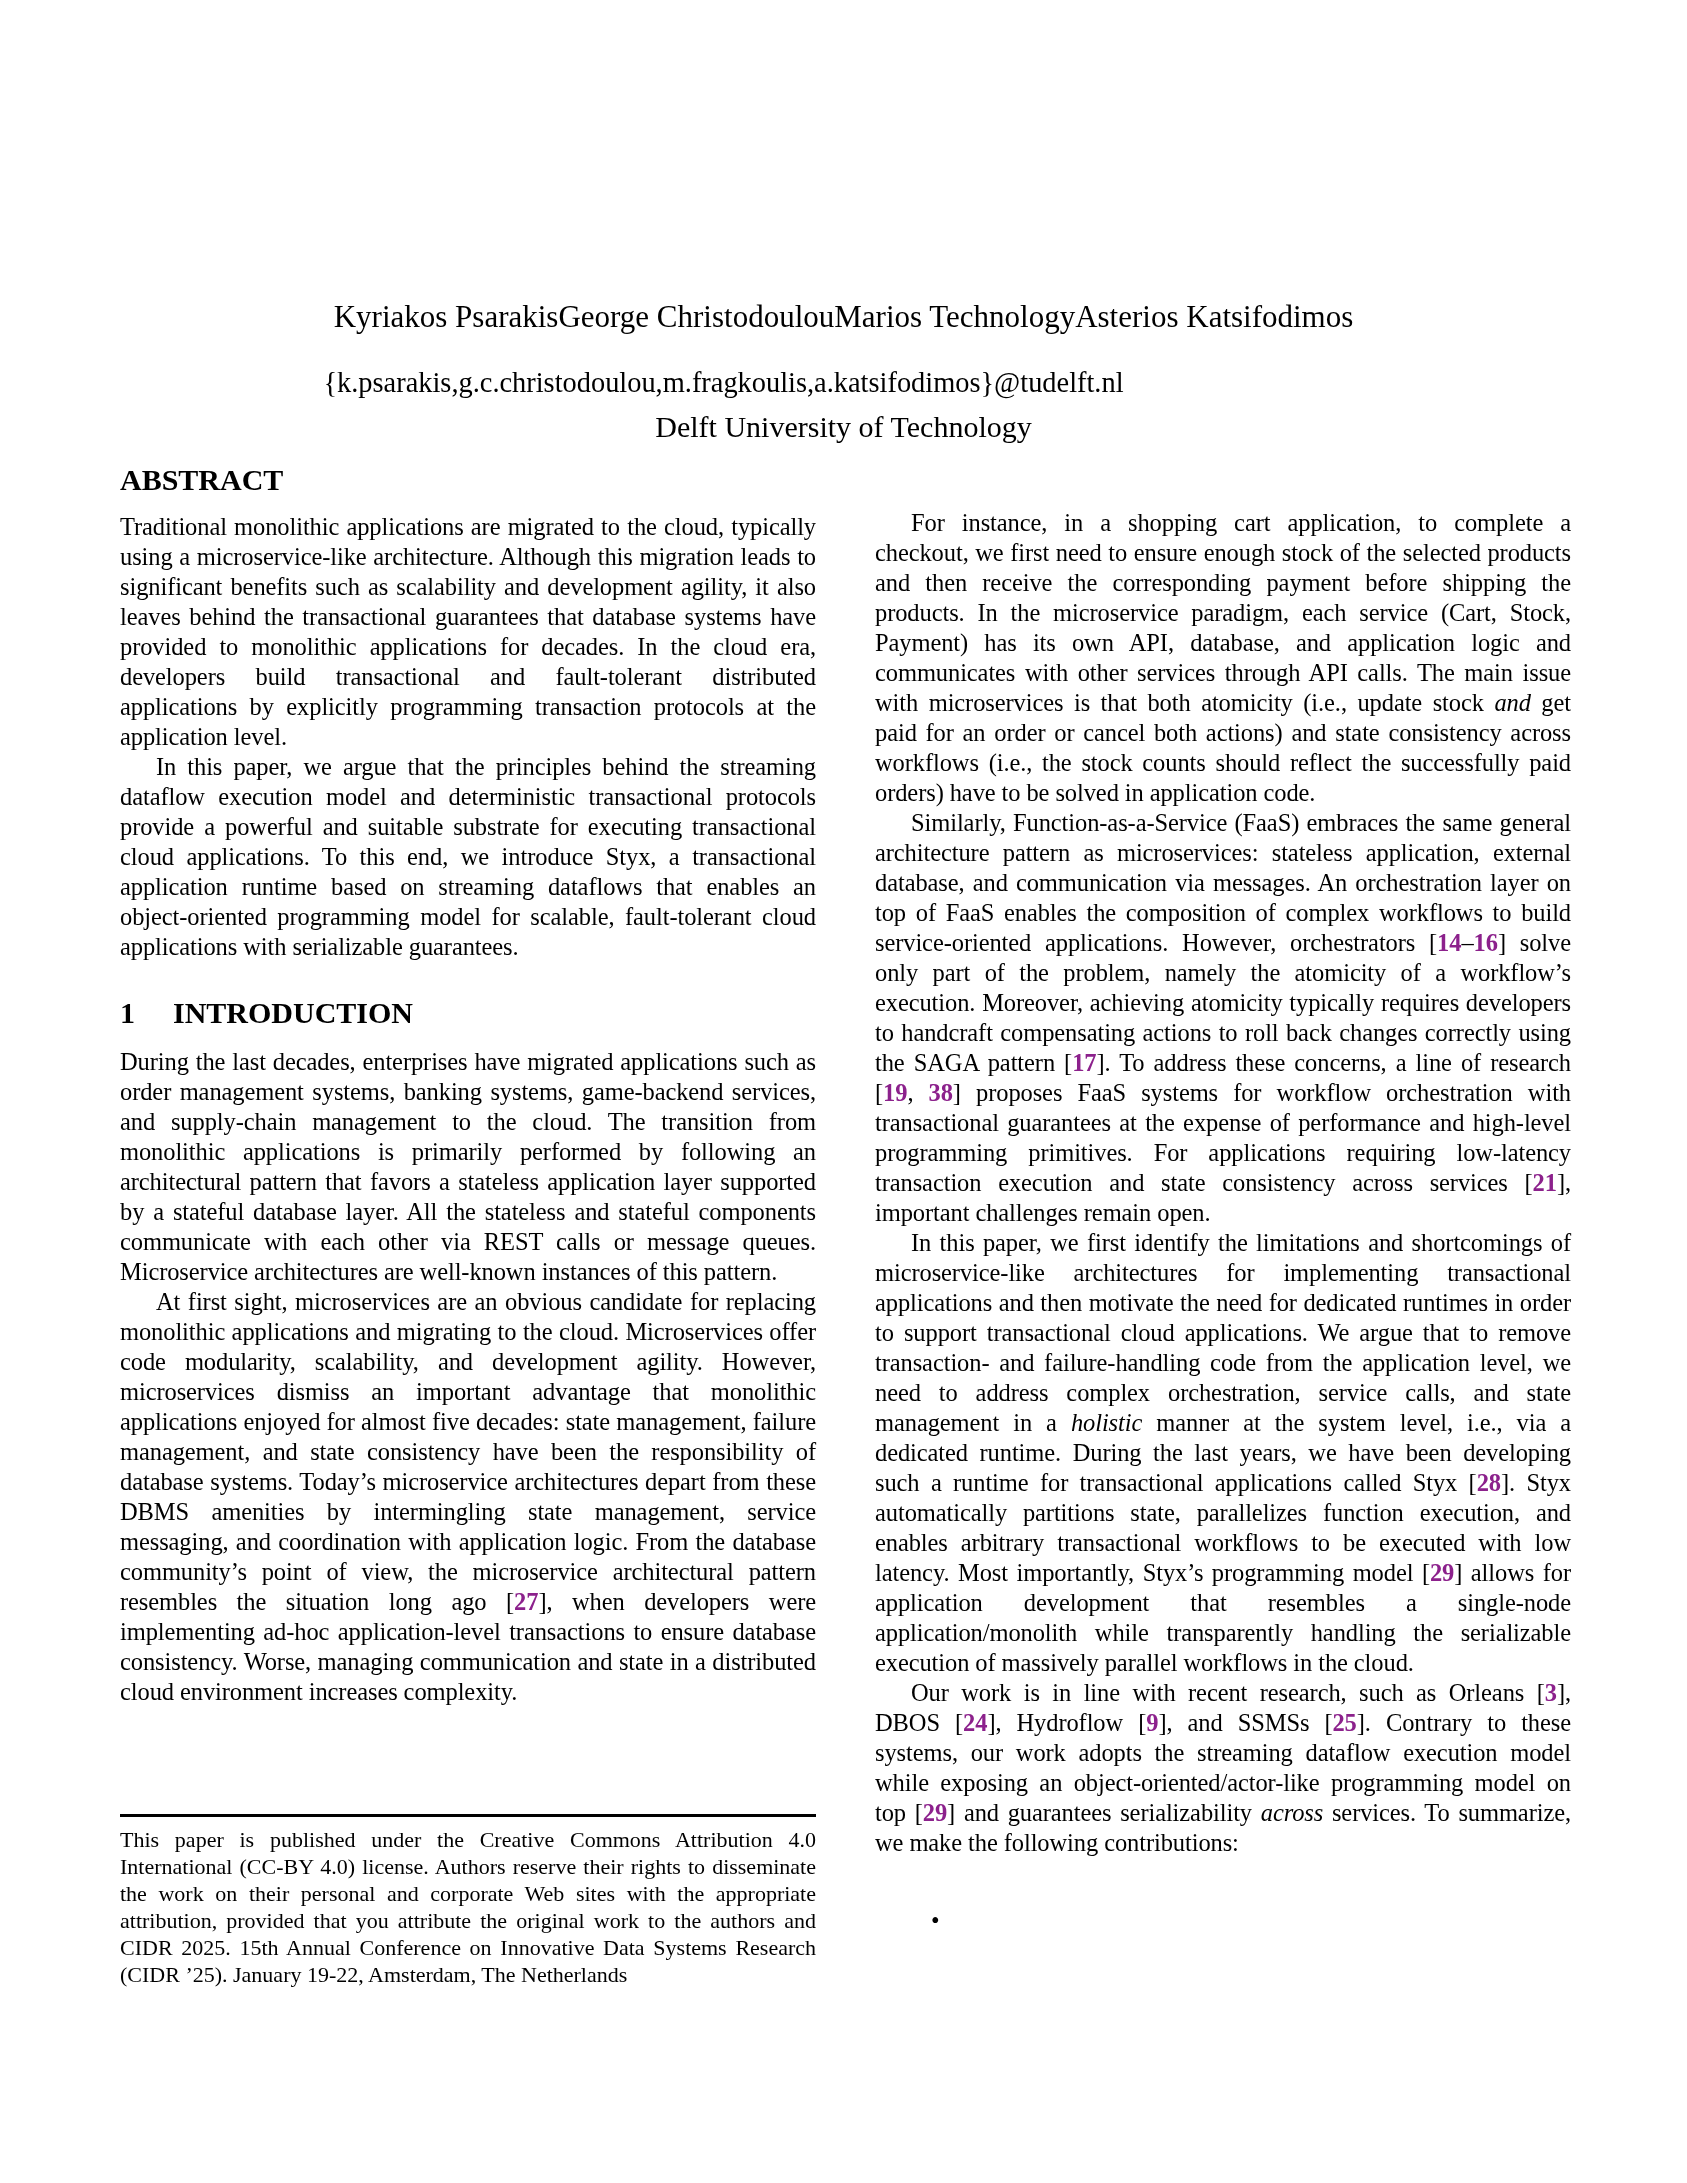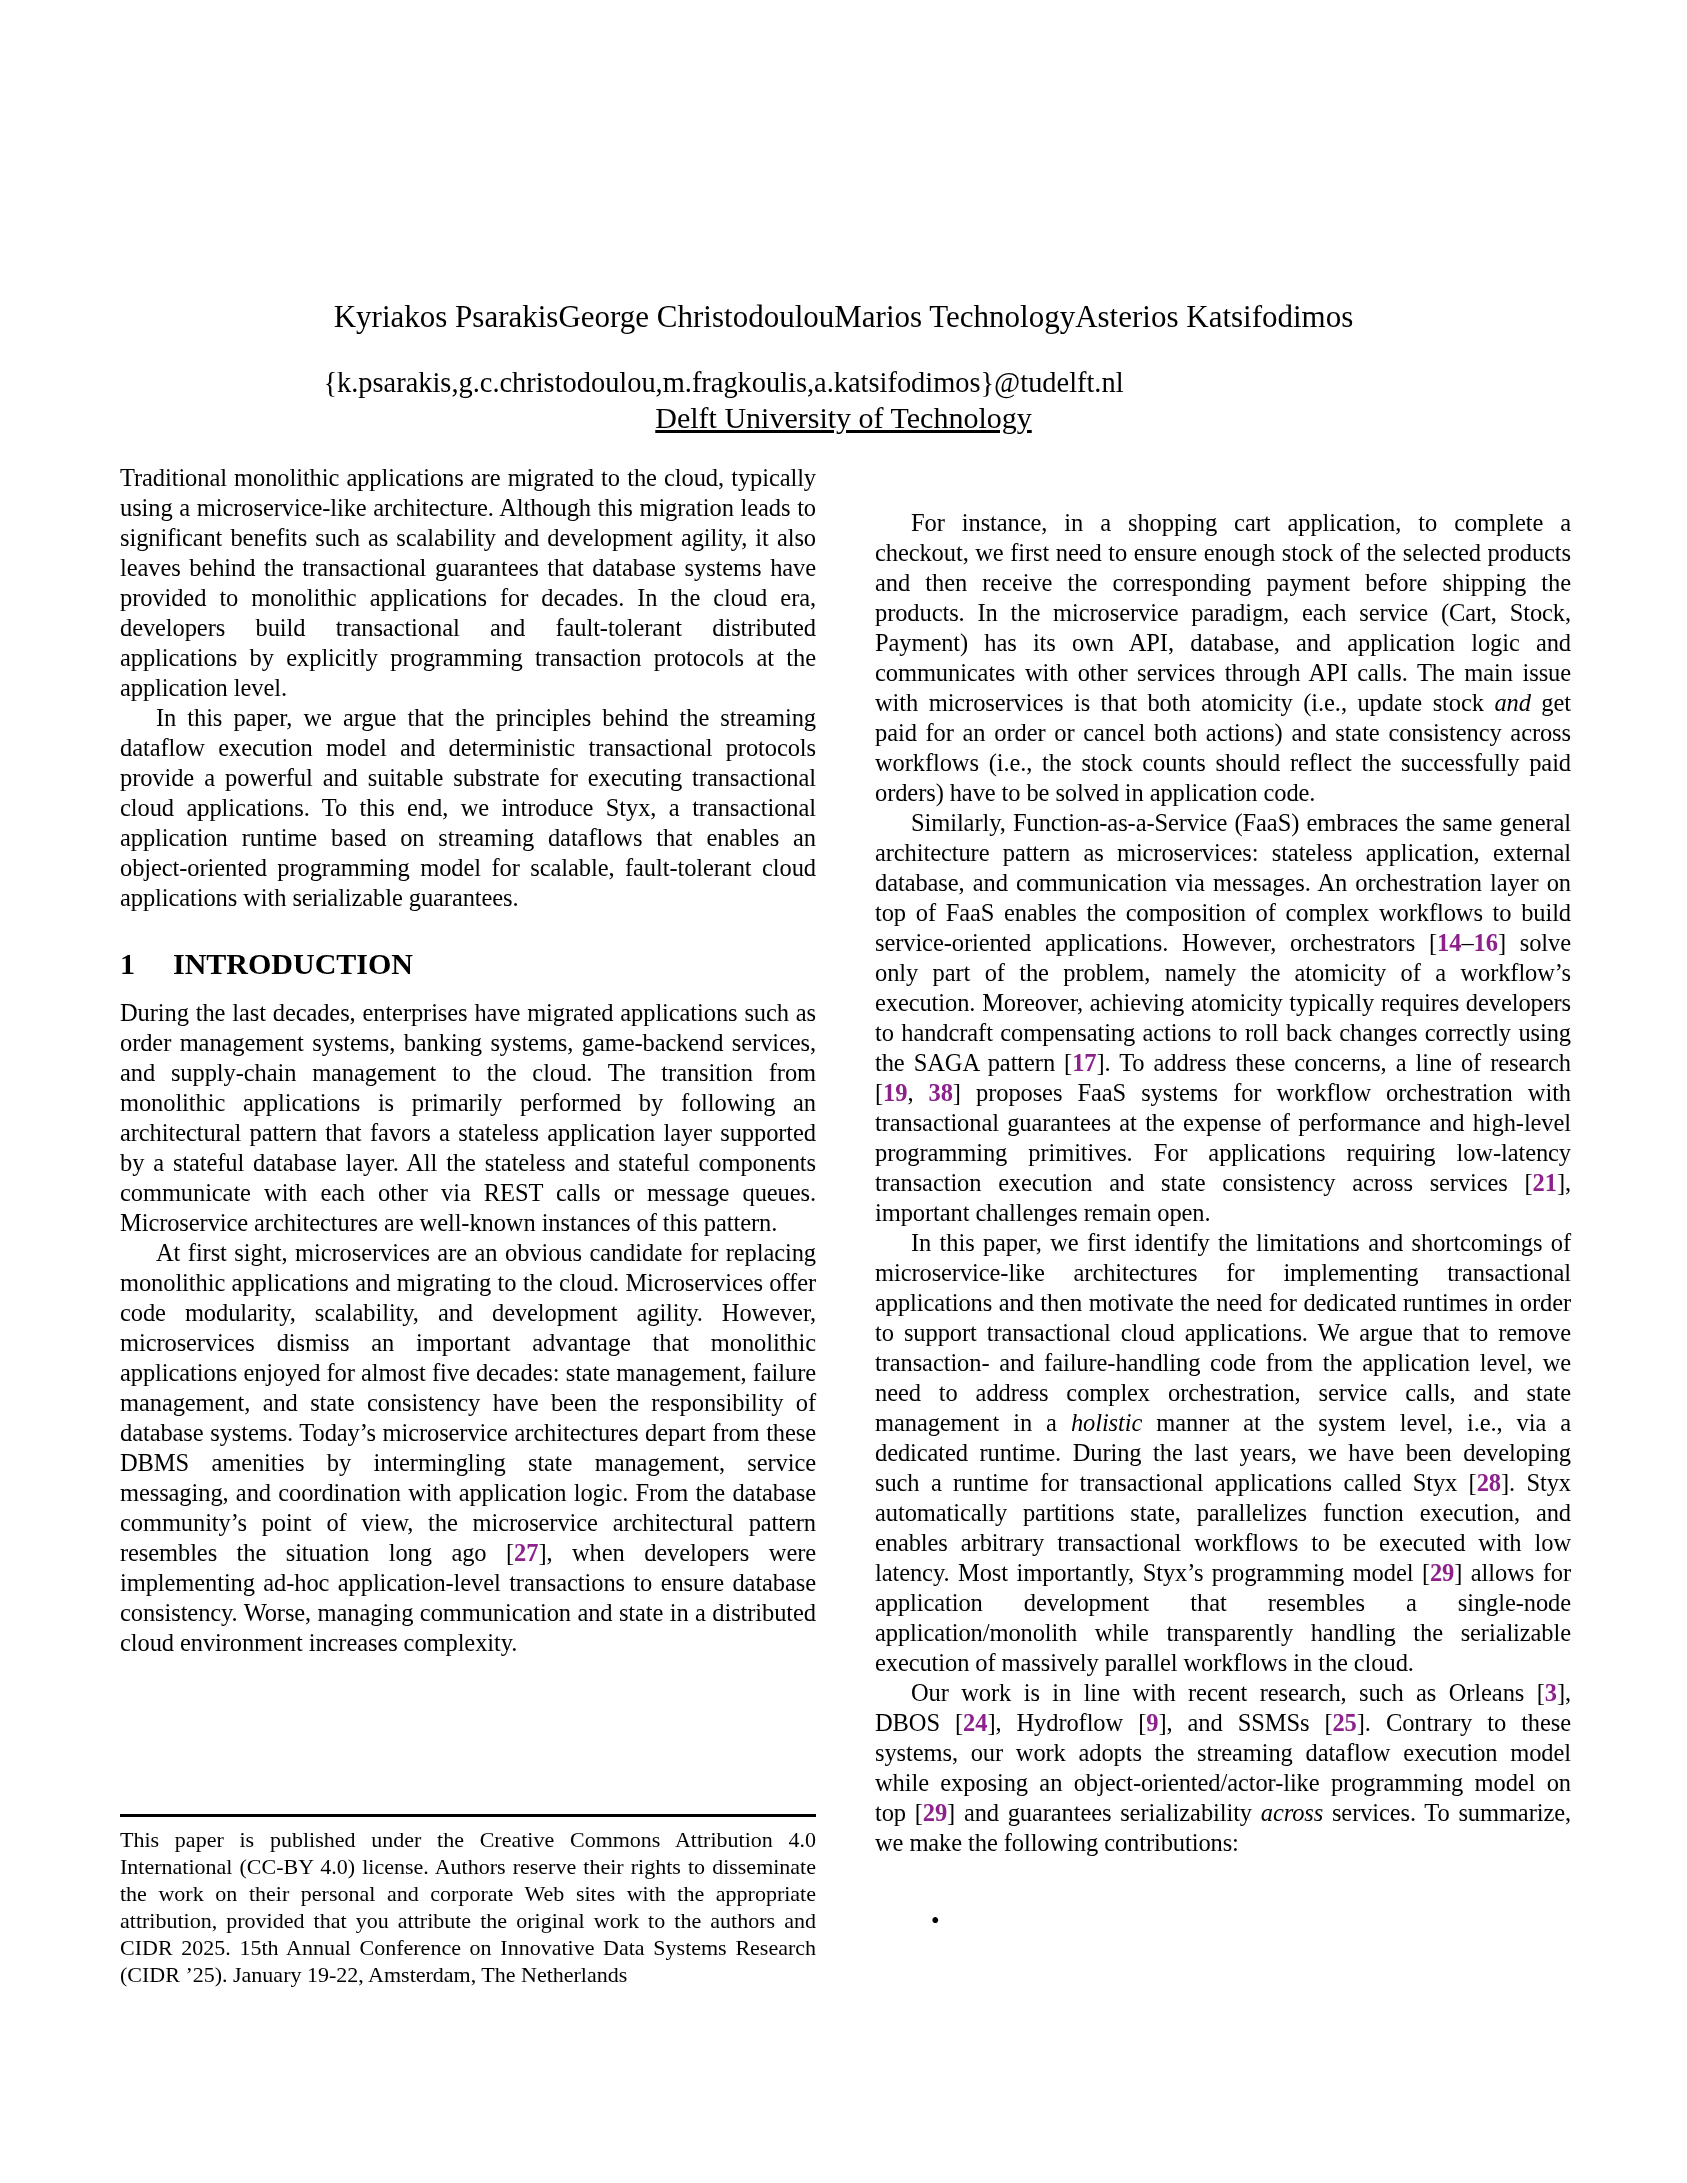--- a/index.html
+++ b/index.html
@@ -31,24 +31,23 @@
   }
   .email-line {
     position: absolute;
     top: 355px; left: 0; width: 1447px;
     text-align: center;
     font-size: 28.4px;
     margin-top: 12px;
   }
   .affiliation {
     position: absolute;
-    top: 401px; left: 0; width: 1687px;
+    top: 410px; left: 0; width: 1687px;
     text-align: center;
     font-size: 30px;
-    text-decoration: underline;
   }
   .col {
     position: absolute;
     top: 463px;
     width: 696px;
     font-size: 24.5px;
     line-height: 30px;
     text-align: justify;
     letter-spacing: -0.1px;
   }
@@ -108,20 +107,21 @@
     <span>George Christodoulou</span>
     <span>Marios Technology</span>
     <span>Asterios Katsifodimos</span>
   </div>
 
   <div class="email-line">{k.psarakis,g.c.christodoulou,m.fragkoulis,a.katsifodimos}@tudelft.nl</div>
 
   <div class="affiliation">Delft University of Technology</div>
 
   <div class="col col-left">
+    <h2 class="sec abstract-h">ABSTRACT</h2>
     <p class="body-p">Traditional monolithic applications are migrated to the cloud, typically using a microservice-like architecture. Although this migration leads to significant benefits such as scalability and development agility, it also leaves behind the transactional guarantees that database systems have provided to monolithic applications for decades. In the cloud era, developers build transactional and fault-tolerant distributed applications by explicitly programming transaction protocols at the application level.</p>
     <p class="body-p indent">In this paper, we argue that the principles behind the streaming dataflow execution model and deterministic transactional protocols provide a powerful and suitable substrate for executing transactional cloud applications. To this end, we introduce Styx, a transactional application runtime based on streaming dataflows that enables an object-oriented programming model for scalable, fault-tolerant cloud applications with serializable guarantees.</p>
 
     <h2 class="sec intro-h">
       <span>1</span>
       <span>INTRODUCTION</span>
     </h2>
     <p class="body-p">During the last decades, enterprises have migrated applications such as order management systems, banking systems, game-backend services, and supply-chain management to the cloud. The transition from monolithic applications is primarily performed by following an architectural pattern that favors a stateless application layer supported by a stateful database layer. All the stateless and stateful components communicate with each other via REST calls or message queues. Microservice architectures are well-known instances of this pattern.</p>
     <p class="body-p indent">At first sight, microservices are an obvious candidate for replacing monolithic applications and migrating to the cloud. Microservices offer code modularity, scalability, and development agility. However, microservices dismiss an important advantage that monolithic applications enjoyed for almost five decades: state management, failure management, and state consistency have been the responsibility of database systems. Today’s microservice architectures depart from these DBMS amenities by intermingling state management, service messaging, and coordination with application logic. From the database community’s point of view, the microservice architectural pattern resembles the situation long ago [<span class="cite">27</span>], when developers were implementing ad-hoc application-level transactions to ensure database consistency. Worse, managing communication and state in a distributed cloud environment increases complexity.</p>
   </div>

